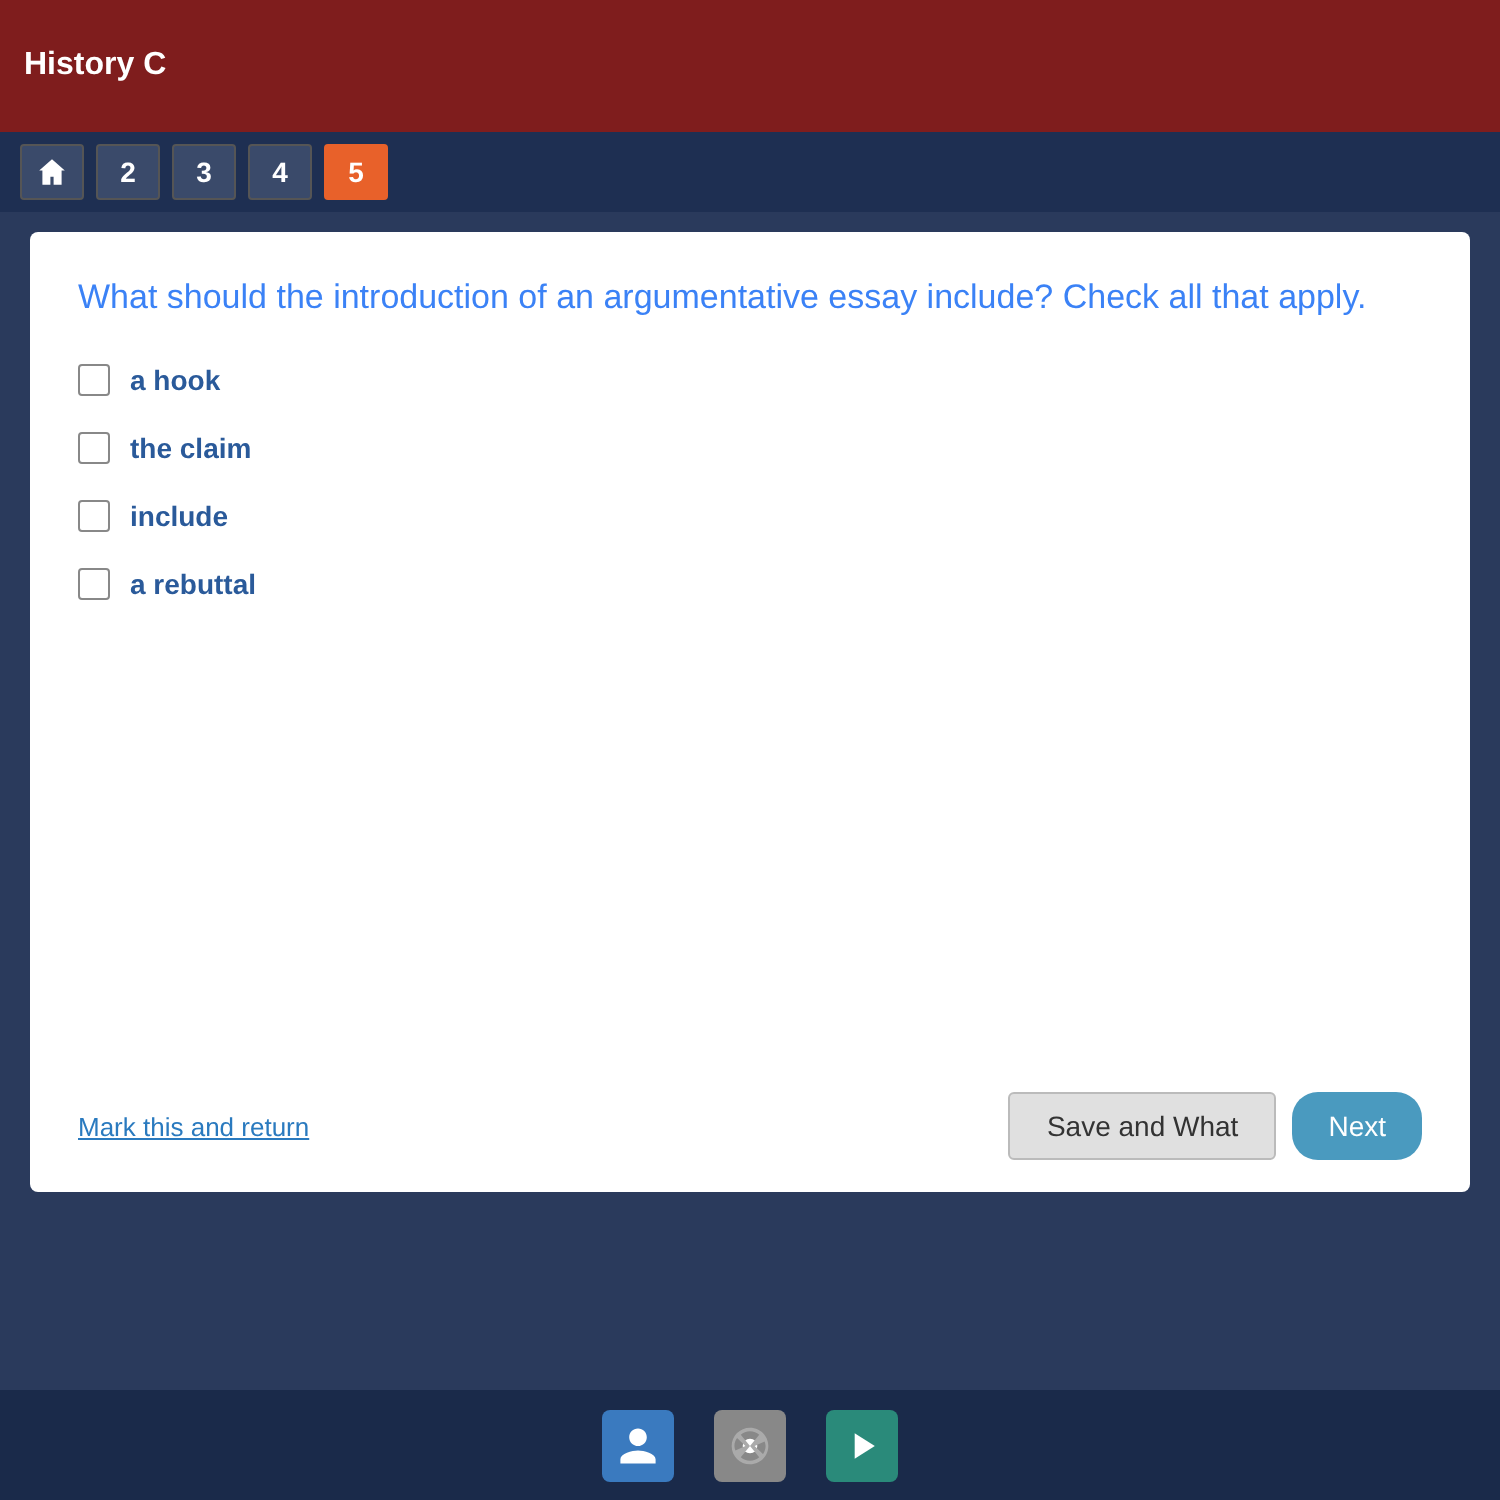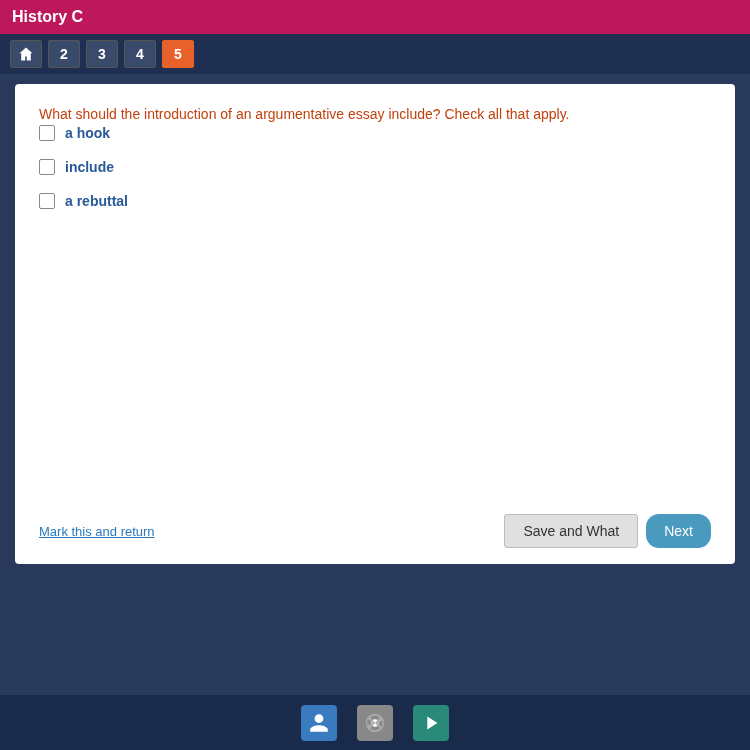--- a/index.html
+++ b/index.html
@@ -12,22 +12,22 @@
       overflow: hidden;
       display: flex;
       flex-direction: column;
       align-items: center;
       justify-content: flex-start;
     }
 
     
     .top-bar {
       width: 100%;
-      background: #be185d;
-      padding: 8px 12px;
+      background: #7f1d1d;
+      padding: 24px 12px;
       display: flex;
       align-items: flex-end;
     }
 
     .top-bar-title {
       color: #fff;
       font-size: 16px;
       font-weight: bold;
     }
 
@@ -79,22 +79,23 @@
       border-radius: 4px;
       margin-top: 10px;
       padding: 20px 24px 16px 24px;
       display: flex;
       flex-direction: column;
       min-height: 480px;
       position: relative;
     }
 
     .question-text {
-      font-size: 14px;
-      color: #c2410c;
+      font-size: 17px;
+      color: #3b82f6;
+      margin-bottom: 20px;
       line-height: 1.5;
     }
 
     .answer-option {
       display: flex;
       align-items: center;
       gap: 10px;
       margin-bottom: 18px;
       cursor: pointer;
     }
@@ -218,20 +219,24 @@
 </div>
 
 <div class="quiz-container">
   <div class="question-text">What should the introduction of an argumentative essay include? Check all that apply.</div>
 
   <div class="answer-option">
     <div class="answer-checkbox"></div>
     <span class="answer-label">a hook</span>
   </div>
 
+  <div class="answer-option">
+    <div class="answer-checkbox"></div>
+    <span class="answer-label">the claim</span>
+  </div>
 
   <div class="answer-option">
     <div class="answer-checkbox"></div>
     <span class="answer-label">include</span>
   </div>
 
   <div class="answer-option">
     <div class="answer-checkbox"></div>
     <span class="answer-label">a rebuttal</span>
   </div>

